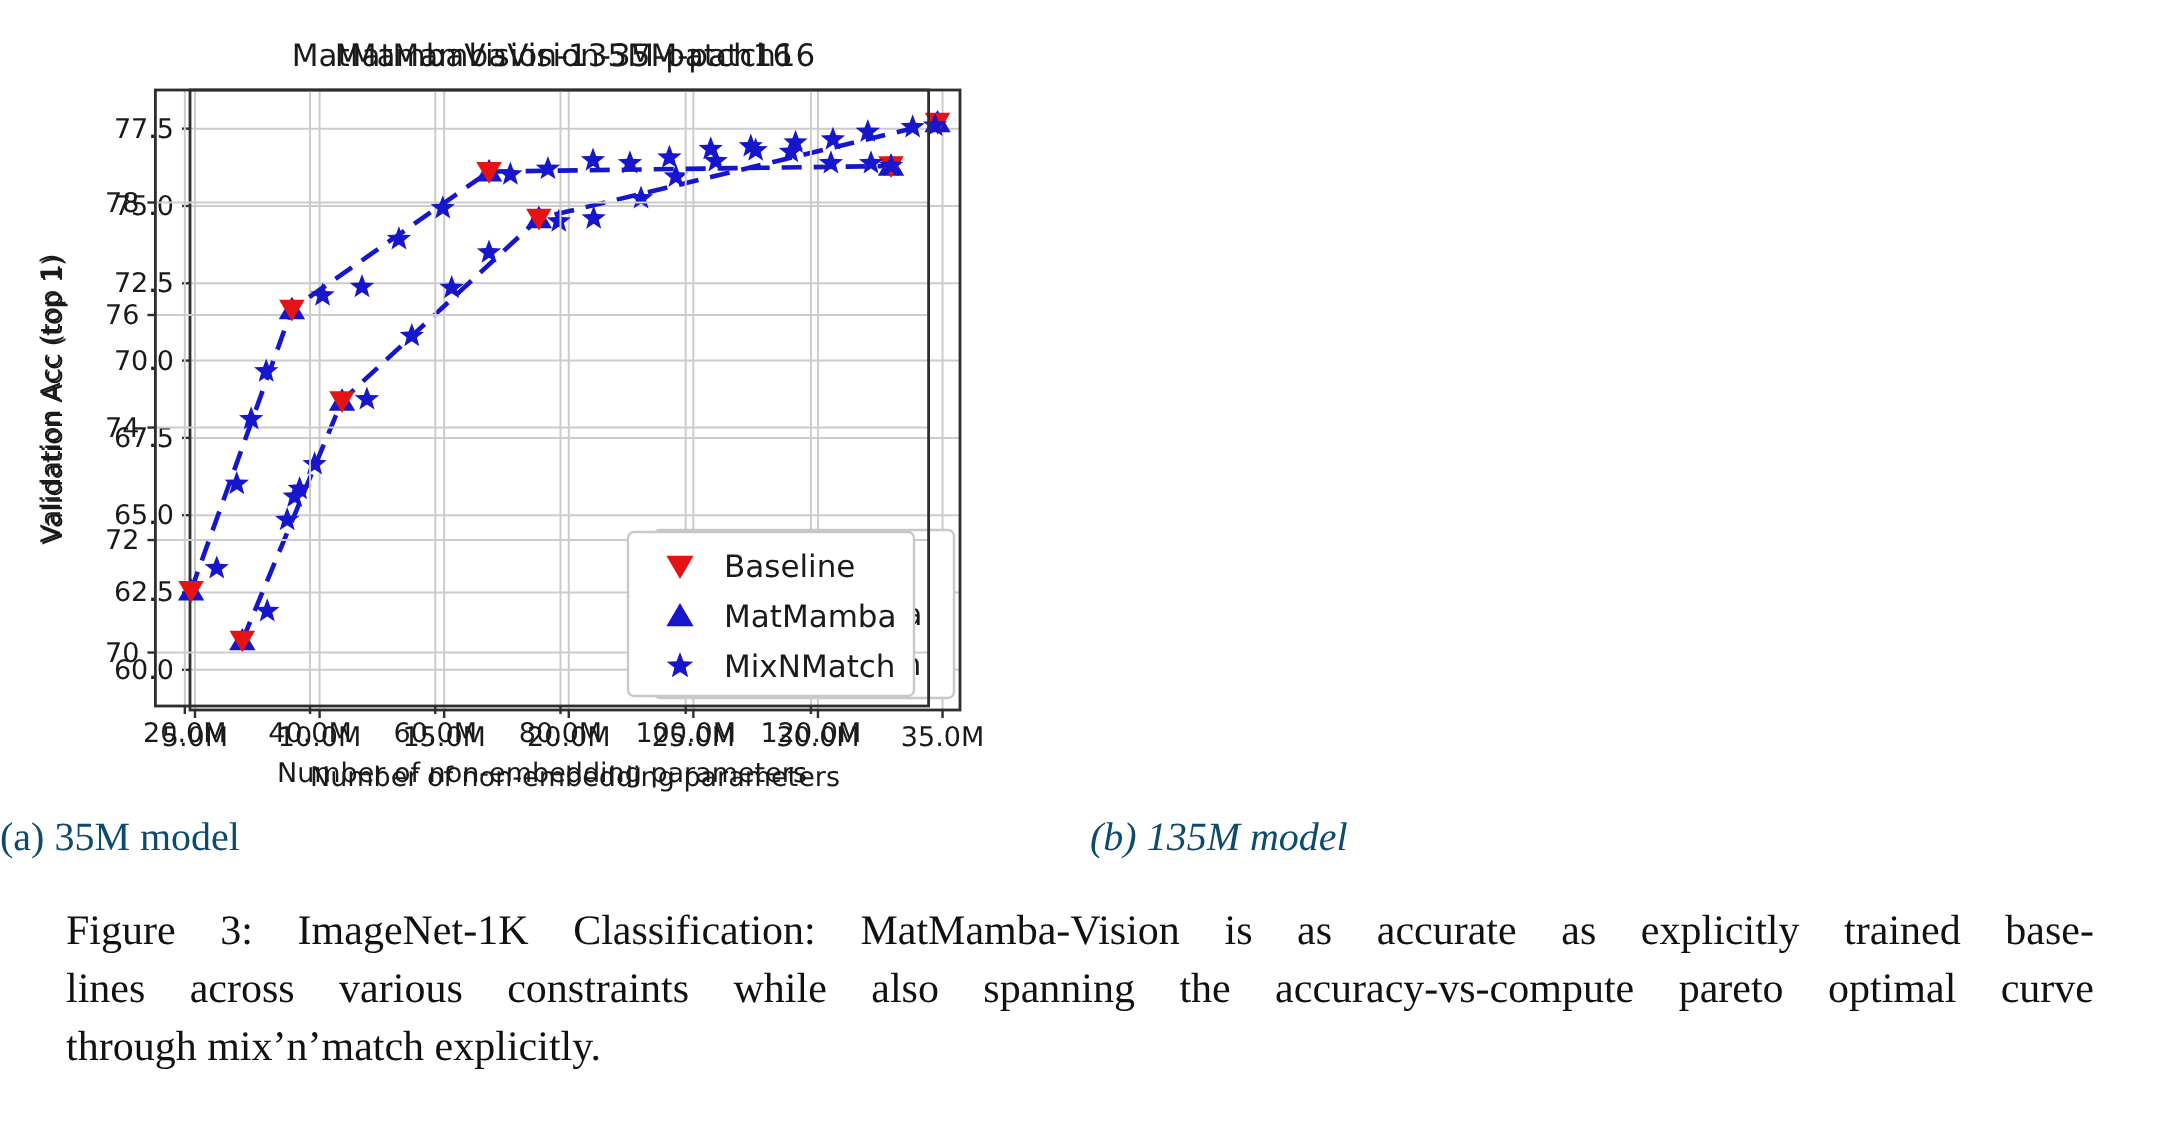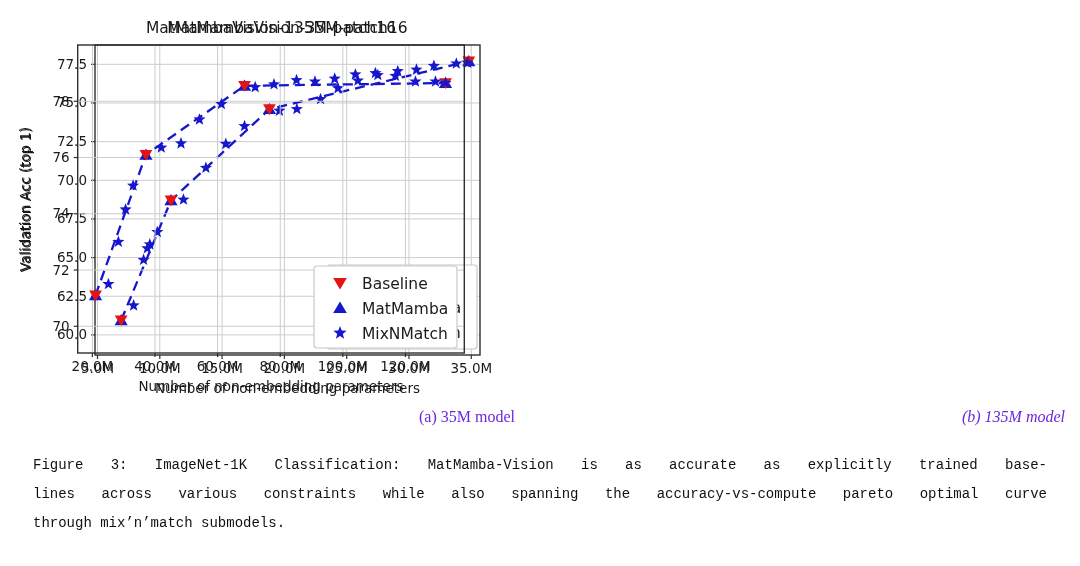--- a/index.html
+++ b/index.html
@@ -2,25 +2,25 @@
 <html><head>
 <meta charset="utf-8">
 <style>
   html,body{margin:0;padding:0;background:#fff;}
   #page{position:relative;width:1080px;height:566px;background:#ffffff;overflow:hidden;
         font-family:"DejaVu Sans",sans-serif;}
   svg.chart{position:absolute;top:0;}
   #chart-0{left:0;}
   #chart-1{left:540;}
   .subcap{position:absolute;top:408px;font-family:"Liberation Serif",serif;
-          font-size:16px;color:#6d28d9;text-align:right;}
+          font-size:20px;color:#0c4a6e;text-align:left;}
   #subcap-a{left:0;width:515px;}
   #subcap-b{left:545px;width:520px;font-style:italic;}
   #caption{position:absolute;left:33px;top:451px;width:1014px;
-           font-family:Liberation Mono, monospace;font-size:14px;color:#111;
+           font-family:Liberation Serif, serif;font-size:21px;color:#111;
            line-height:29px;}
   .cap-line{white-space:nowrap;}
   .cap-just{white-space:normal;text-align:justify;text-align-last:justify;}
   svg text{font-family:"DejaVu Sans",sans-serif;}
 </style>
 </head>
 <body>
 
 <div id="page">
   <svg id="chart-0" class="chart" width="540" height="400" viewBox="0 0 540 400">
@@ -216,15 +216,15 @@
         </g>
       </g>
     </svg>
 
   <div class="subcap" id="subcap-a">(a) 35M model</div>
   <div class="subcap" id="subcap-b">(b) 135M model</div>
 
   <div id="caption">
     <div class="cap-line cap-just">Figure 3: ImageNet-1K Classification: MatMamba-Vision is as accurate as explicitly trained base-</div>
     <div class="cap-line cap-just">lines across various constraints while also spanning the accuracy-vs-compute pareto optimal curve</div>
-    <div class="cap-line">through mix’n’match submodels.</div>
+    <div class="cap-line">through mix’n’match explicitly.</div>
   </div>
 </div>
 
 </body></html>

